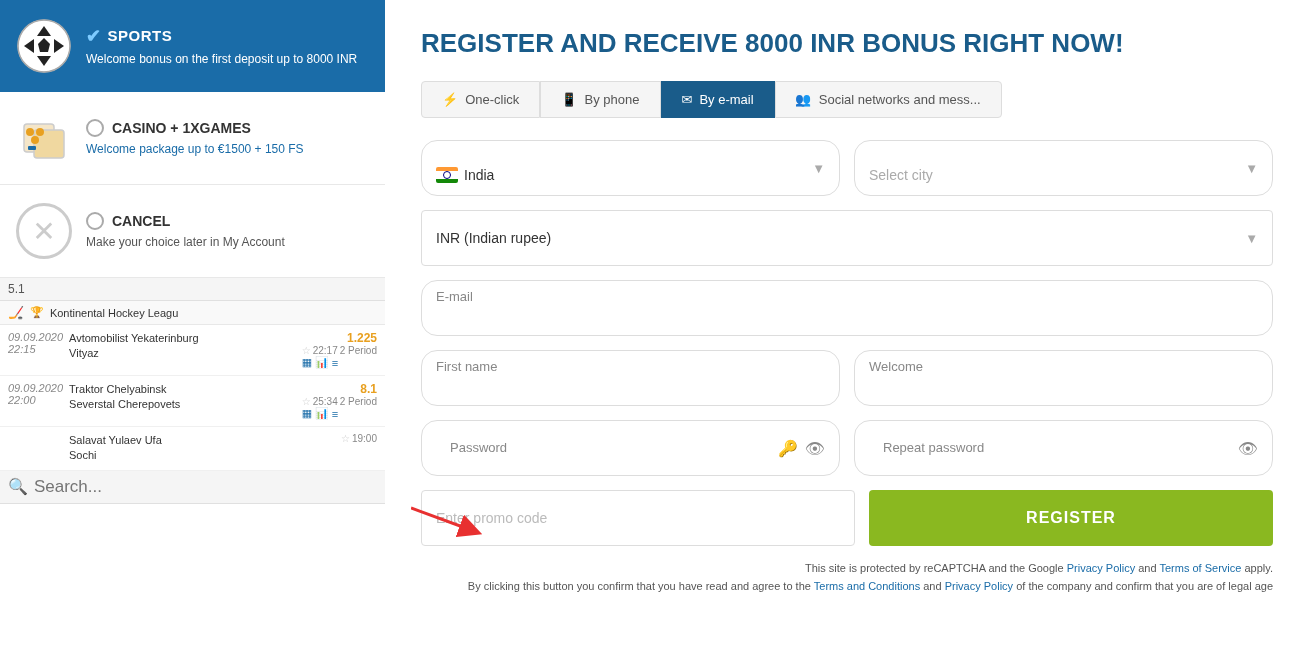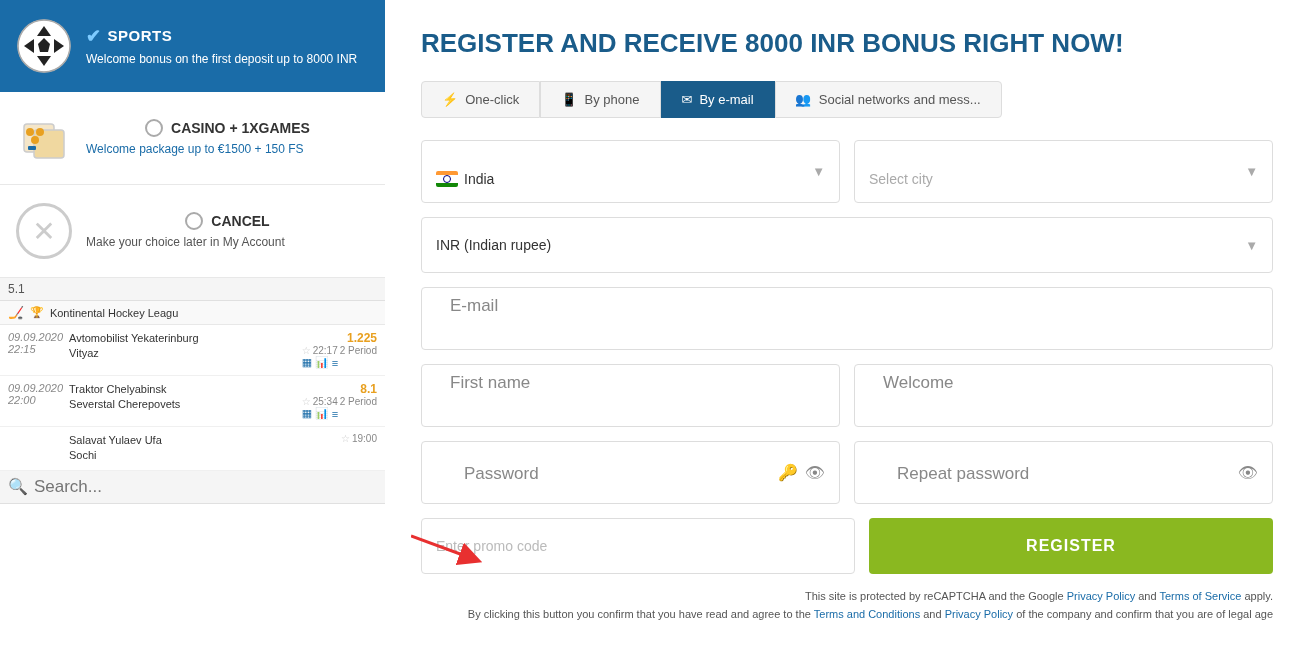--- a/index.html
+++ b/index.html
@@ -63,21 +63,20 @@
       justify-content: center;
     }
     .sidebar-option .option-content { flex: 1; }
     .sidebar-option .option-title {
       display: flex;
       align-items: center;
       gap: 8px;
       font-weight: bold;
       font-size: 14px;
       color: #333;
-      justify-content: center;
     }
     .sidebar-option .option-sub {
       font-size: 12px;
       color: #1a6ca8;
       margin-top: 4px;
       line-height: 1.4;
     }
     .radio-circle {
       width: 18px;
       height: 18px;
@@ -165,37 +164,37 @@
     
     .form-row {
       display: flex;
       gap: 14px;
       margin-bottom: 14px;
     }
     .form-field {
       flex: 1;
       position: relative;
       border: 1px solid #ddd;
-      border-radius: 4px;
-      height: 63px;
+      border-radius: 16px;
+      height: 56px;
       display: flex;
       align-items: center;
       padding: 0 14px;
       background: #fff;
       cursor: pointer;
     }
     .form-field.dropdown {
       justify-content: space-between;
     }
     .field-label {
-      font-size: 17px;
+      font-size: 13px;
       color: #888;
       position: absolute;
       top: 8px;
-      left: 28px;
+      left: 14px;
     }
     .field-value {
       font-size: 14px;
       color: #333;
       padding-top: 14px;
       display: flex;
       align-items: center;
       gap: 6px;
     }
     .chevron-down { color: #aaa; font-size: 13px; }

